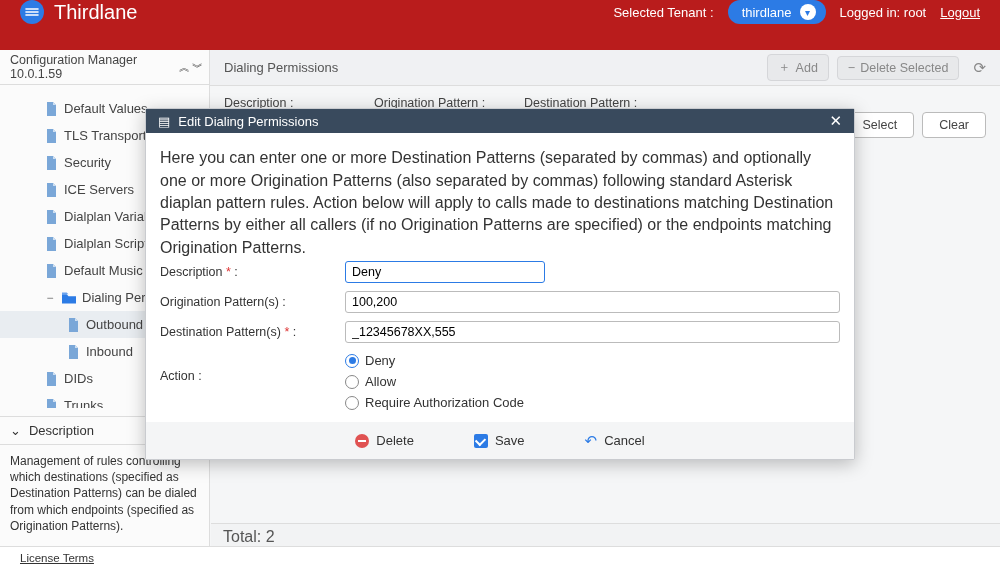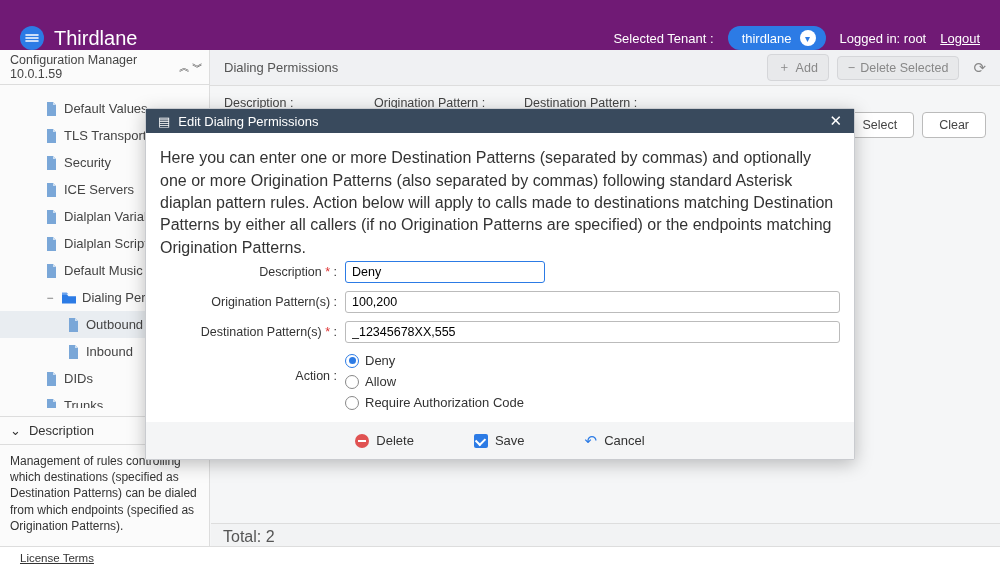--- a/index.html
+++ b/index.html
@@ -1,17 +1,17 @@
 <!DOCTYPE html>
 <html><head>
 <meta charset="utf-8">
 <style>
 * { box-sizing: border-box; margin: 0; padding: 0; font-family: Arial, Helvetica, sans-serif; }
 html, body { width: 1000px; height: 569px; overflow: hidden; background: #fff; }
-.topbar { height: 50px; background: #701a75; color: #fff; display: flex; align-items: flex-end; padding: 0 20px; }
+.topbar { height: 50px; background: #b91c1c; color: #fff; display: flex; align-items: flex-start; padding: 0 20px; }
 .brand { display: flex; align-items: center; gap: 10px; font-size: 20px; }
 .brand-icon { width: 24px; height: 24px; border-radius: 50%; background: #2c7be5; display:flex; align-items:center; justify-content:center; }
 .brand-icon svg { width: 14px; height: 14px; }
 .topbar-right { margin-left: auto; display: flex; align-items: center; gap: 14px; font-size: 13px; }
 .tenant-pill { background:#2c7be5; color:#fff; border-radius: 14px; padding: 4px 10px 4px 14px; display:flex; align-items:center; gap:8px; }
 .tenant-pill .chev { width:16px; height:16px; background:#fff; border-radius:50%; display:inline-flex; align-items:center; justify-content:center; color:#2c7be5; font-size:10px;}
 .logout { text-decoration: underline; color:#fff; }
 .layout { display:flex; height: calc(100% - 50px - 23px); }
 .sidebar { width: 210px; background:#fbfbfb; border-right:1px solid #ddd; display:flex; flex-direction:column;gap:8px; }
 .sidebar-header { height:35px; border-bottom:1px solid #ddd; display:flex; align-items:center; padding:0 10px; font-size:12.5px; color:#444; gap:6px; }
@@ -41,21 +41,21 @@
 .footer { position:absolute; bottom:0; left:0; right:0; height:23px; background:#fff; border-top:1px solid #ddd; display:flex; align-items:center; padding:0 20px; font-size:11.5px; color:#333;}
 .footer .lic { text-decoration:underline; }
 .footer .copy { margin-left:auto; }
 .modal-back { position:absolute; top:50px; left:0; right:0; bottom:0; display:flex; justify-content:center; pointer-events:none;}
 .modal { pointer-events:auto; width:710px; margin-top:58px; background:#fff; border:1px solid #c9cbcf; border-radius:2px; box-shadow:0 4px 18px rgba(0,0,0,.25); height: 352px; display:flex; flex-direction:column;}
 .modal-hdr { background:#394a5d; color:#fff; height:34px; display:flex; align-items:center; padding:0 12px; font-size:13px; gap:8px;}
 .modal-hdr .close { margin-left:auto; cursor:pointer; font-size:15px;}
 .modal-body { padding:14px 14px 4px; font-size:12px; color:#333; flex:1; }
 .help { line-height:1.4; margin-bottom:2px; font-size:16px; }
 .frow { display:flex; align-items:center; margin-bottom:8px; }
-.flabel { width:185px; text-align:right; padding-right:8px; font-size:12.5px; color:#333;}
+.flabel { width:185px; padding-right:8px; font-size:12.5px; color:#333;}
 .req { color:#d33; }
 .finput { flex:1; }
 .finput input[type=text] { width: 100%; height:22px; border:1px solid #bbb; border-radius:3px; padding:0 6px; font-size:12.5px; }
 .finput.short input[type=text] { width:200px; border:1px solid #2c7be5; outline:none; }
 .radios { display:flex; flex-direction:column; gap:6px; font-size:13px; color:#333; padding-top:2px;}
 .radio-row { display:flex; align-items:center; gap:6px; }
 .radio { width:14px; height:14px; border:1.5px solid #888; border-radius:50%; display:inline-flex; align-items:center; justify-content:center;}
 .radio.checked { border-color:#2c7be5; }
 .radio.checked::after { content:""; width:7px; height:7px; background:#2c7be5; border-radius:50%; }
 .modal-ftr { background:#f4f5f6; height:52px; display:flex; align-items:center; justify-content:center; gap:60px; font-size:13px;}

